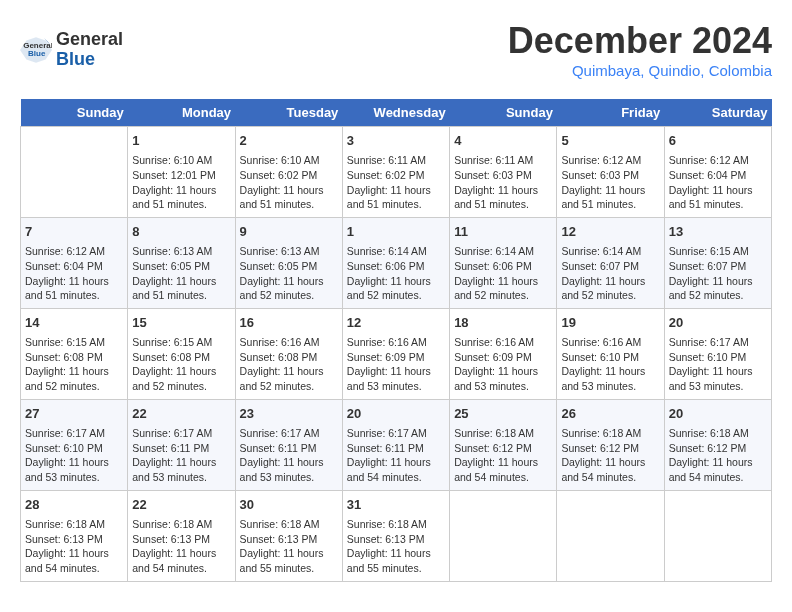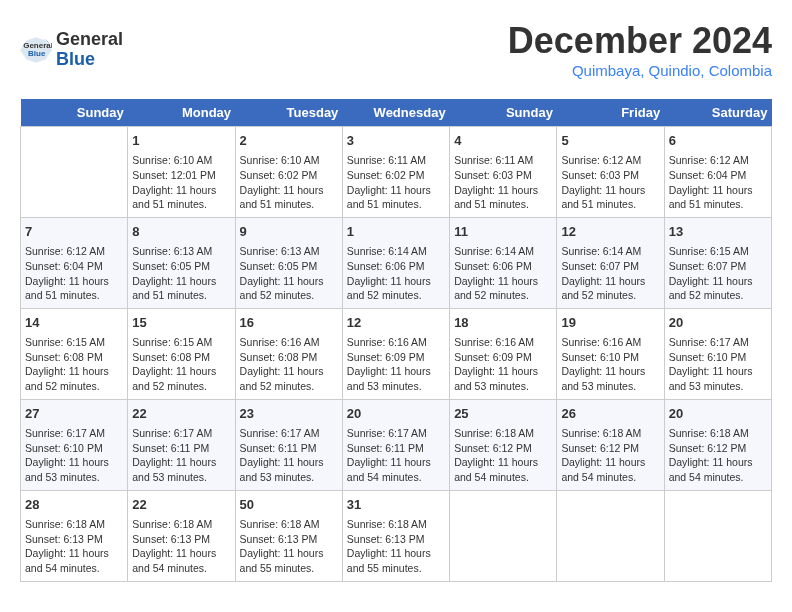--- a/index.html
+++ b/index.html
@@ -152,20 +152,20 @@
         <td><span class="day-number">22</span><span>Sunrise: 6:17 AM</span><br><span>Sunset: 6:11 PM</span><br><span>Daylight: 11 hours and 53 minutes.</span></td>
         <td><span class="day-number">23</span><span>Sunrise: 6:17 AM</span><br><span>Sunset: 6:11 PM</span><br><span>Daylight: 11 hours and 53 minutes.</span></td>
         <td><span class="day-number">20</span><span>Sunrise: 6:17 AM</span><br><span>Sunset: 6:11 PM</span><br><span>Daylight: 11 hours and 54 minutes.</span></td>
         <td><span class="day-number">25</span><span>Sunrise: 6:18 AM</span><br><span>Sunset: 6:12 PM</span><br><span>Daylight: 11 hours and 54 minutes.</span></td>
         <td><span class="day-number">26</span><span>Sunrise: 6:18 AM</span><br><span>Sunset: 6:12 PM</span><br><span>Daylight: 11 hours and 54 minutes.</span></td>
         <td><span class="day-number">20</span><span>Sunrise: 6:18 AM</span><br><span>Sunset: 6:12 PM</span><br><span>Daylight: 11 hours and 54 minutes.</span></td>
       </tr>
       <tr>
         <td><span class="day-number">28</span><span>Sunrise: 6:18 AM</span><br><span>Sunset: 6:13 PM</span><br><span>Daylight: 11 hours and 54 minutes.</span></td>
         <td><span class="day-number">22</span><span>Sunrise: 6:18 AM</span><br><span>Sunset: 6:13 PM</span><br><span>Daylight: 11 hours and 54 minutes.</span></td>
-        <td><span class="day-number">50</span><span>Sunrise: 6:18 AM</span><br><span>Sunset: 6:13 PM</span><br><span>Daylight: 11 hours and 55 minutes.</span></td>
+        <td><span class="day-number">30</span><span>Sunrise: 6:18 AM</span><br><span>Sunset: 6:13 PM</span><br><span>Daylight: 11 hours and 55 minutes.</span></td>
         <td><span class="day-number">31</span><span>Sunrise: 6:18 AM</span><br><span>Sunset: 6:13 PM</span><br><span>Daylight: 11 hours and 55 minutes.</span></td>
         <td class="empty-cell"></td>
         <td class="empty-cell"></td>
         <td class="empty-cell"></td>
       </tr>
     </tbody>
 </table>
 
 </body></html>

